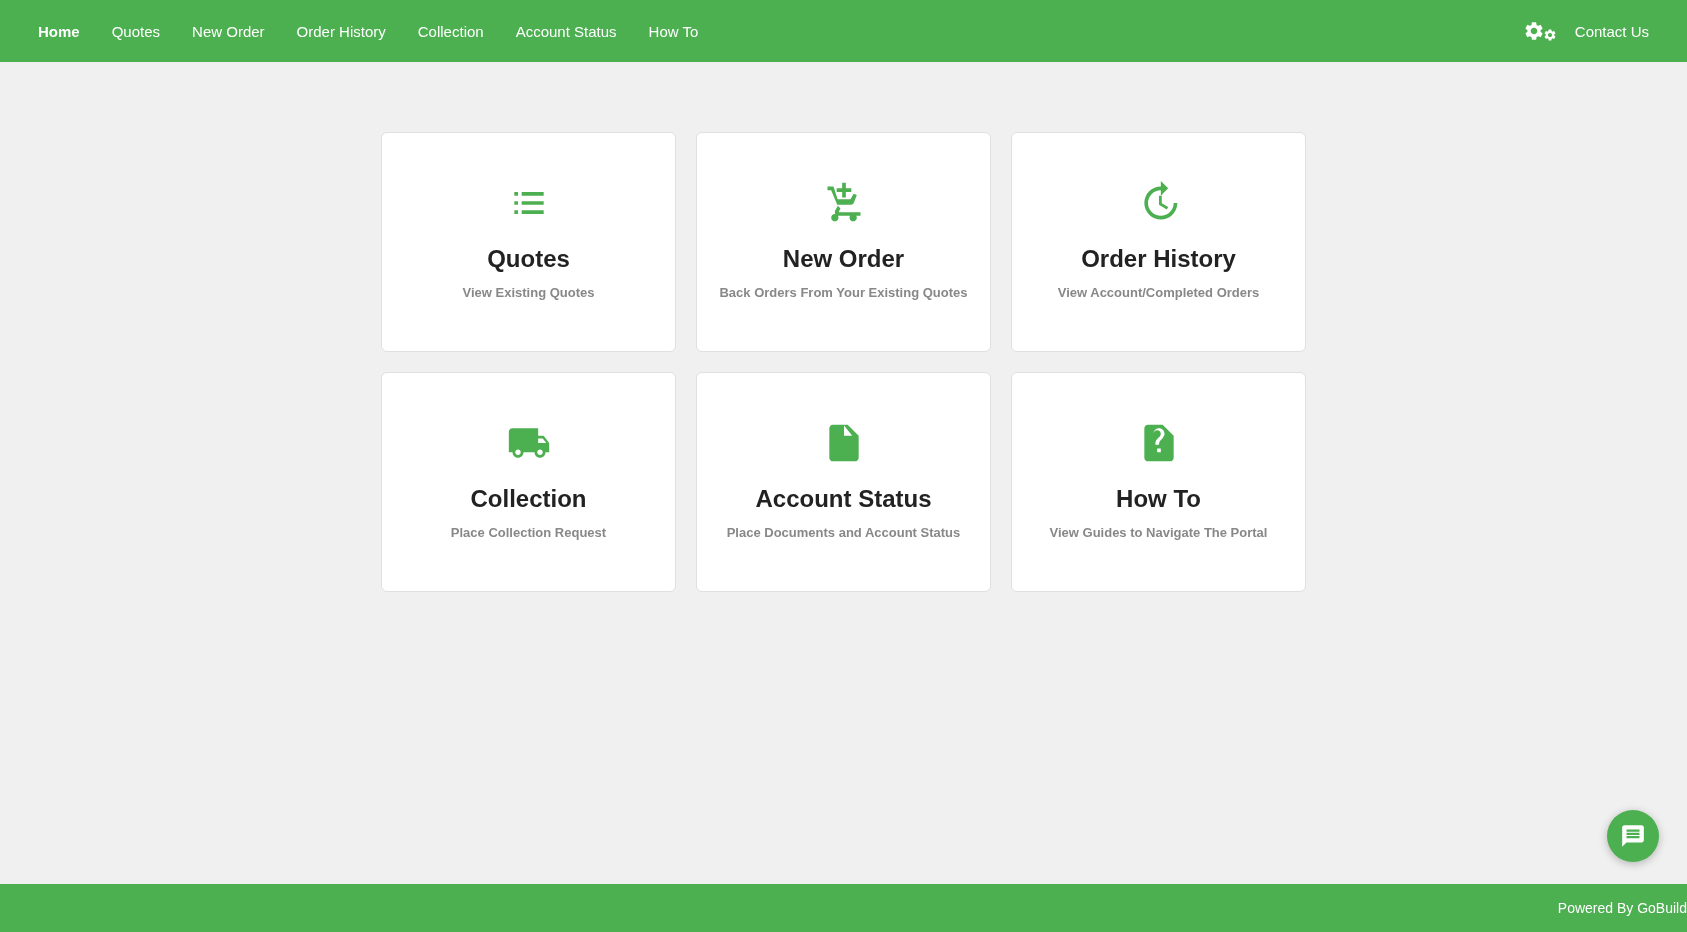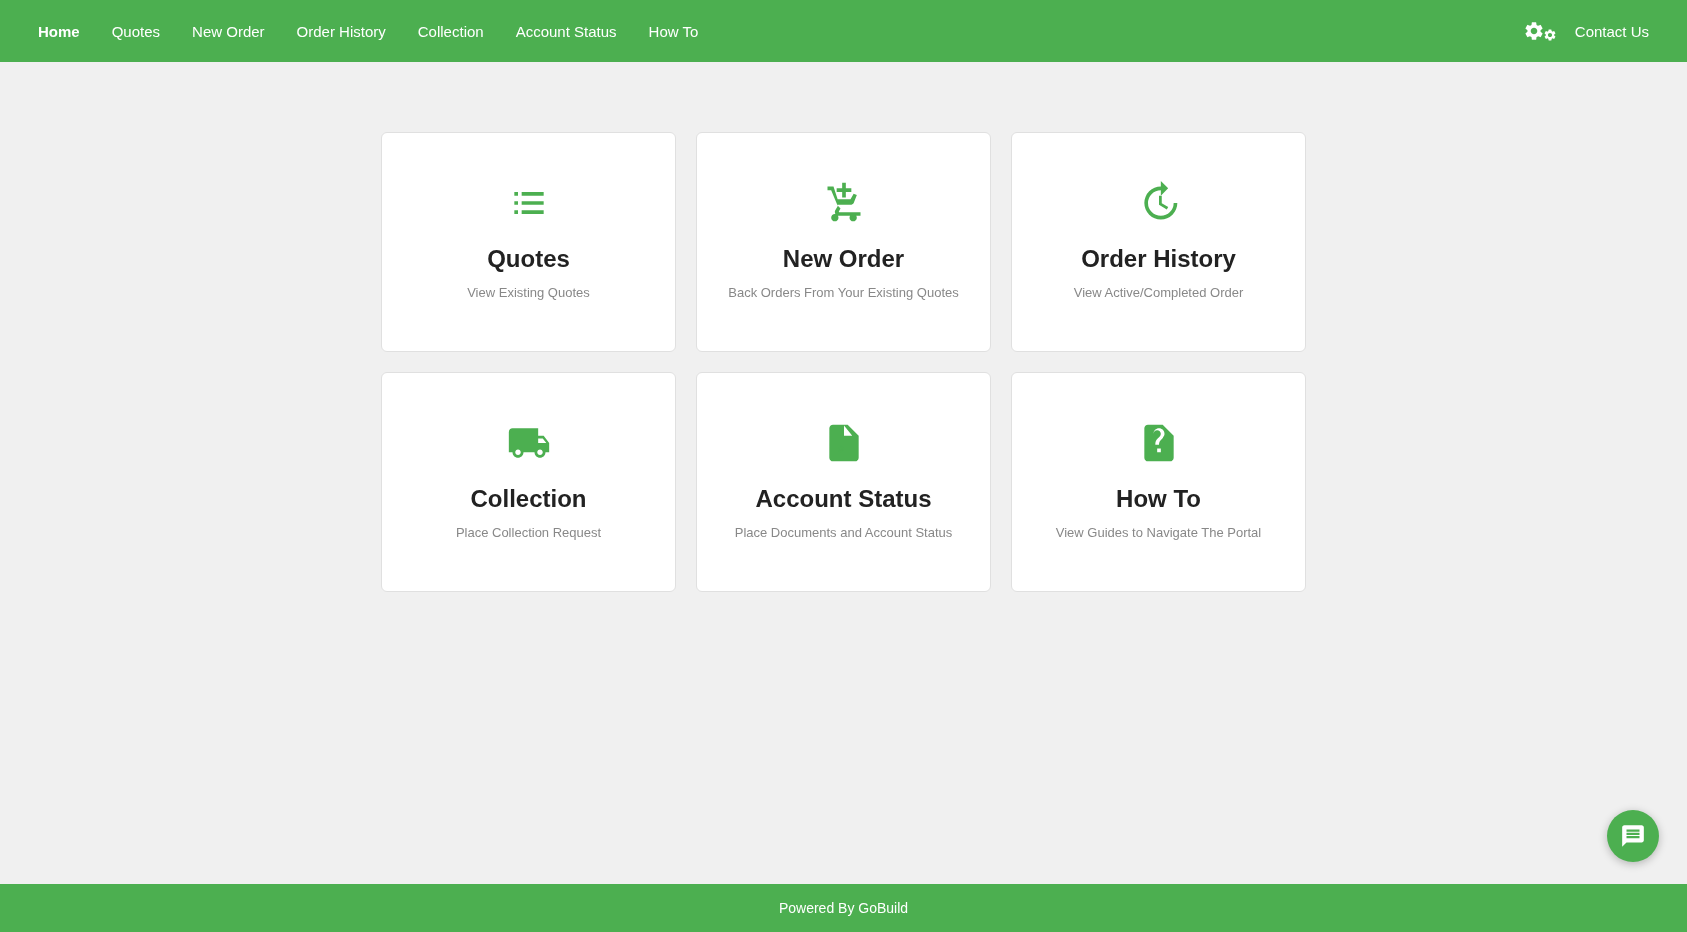--- a/index.html
+++ b/index.html
@@ -74,29 +74,30 @@
       font-weight: bold;
       color: #222;
       margin-bottom: 10px;
       text-align: center;
     }
     .card-desc {
       font-size: 13px;
       color: #888;
       text-align: center;
       line-height: 1.5;
+      font-weight: bold;
     }
 
     
     footer {
       background: #4caf50;
       height: 48px;
       display: flex;
       align-items: center;
-      justify-content: center;
+      justify-content: flex-end;
     }
     .footer-text { color: #fff; font-size: 14px; }
 
     
     .chat-btn {
       position: fixed;
       bottom: 70px;
       right: 28px;
       width: 52px;
       height: 52px;
@@ -165,21 +166,21 @@
     </div>
 
     <div class="card">
       <div class="card-icon">
         <svg class="icon-svg" viewBox="0 0 24 24" xmlns="http://www.w3.org/2000/svg">
           <path d="M13 3a9 9 0 1 0 9 9h-2a7 7 0 1 1-7-7V8l4-4-4-4v3z"></path>
           <path d="M12 8v5l4.25 2.52.77-1.28-3.52-2.09V8H12z"></path>
         </svg>
       </div>
       <div class="card-title">Order History</div>
-      <div class="card-desc">View Active/Completed Order</div>
+      <div class="card-desc">View Account/Completed Orders</div>
     </div>
 
     <div class="card">
       <div class="card-icon">
         <svg class="icon-svg" viewBox="0 0 24 24" xmlns="http://www.w3.org/2000/svg">
           <path d="M20 8h-3V4H3c-1.1 0-2 .9-2 2v11h2c0 1.66 1.34 3 3 3s3-1.34 3-3h6c0 1.66 1.34 3 3 3s3-1.34 3-3h2v-5l-3-4zM6 18.5c-.83 0-1.5-.67-1.5-1.5s.67-1.5 1.5-1.5 1.5.67 1.5 1.5-.67 1.5-1.5 1.5zm13.5-9l1.96 2.5H17V9.5h2.5zm-1.5 9c-.83 0-1.5-.67-1.5-1.5s.67-1.5 1.5-1.5 1.5.67 1.5 1.5-.67 1.5-1.5 1.5z"></path>
         </svg>
       </div>
       <div class="card-title">Collection</div>
       <div class="card-desc">Place Collection Request</div>

